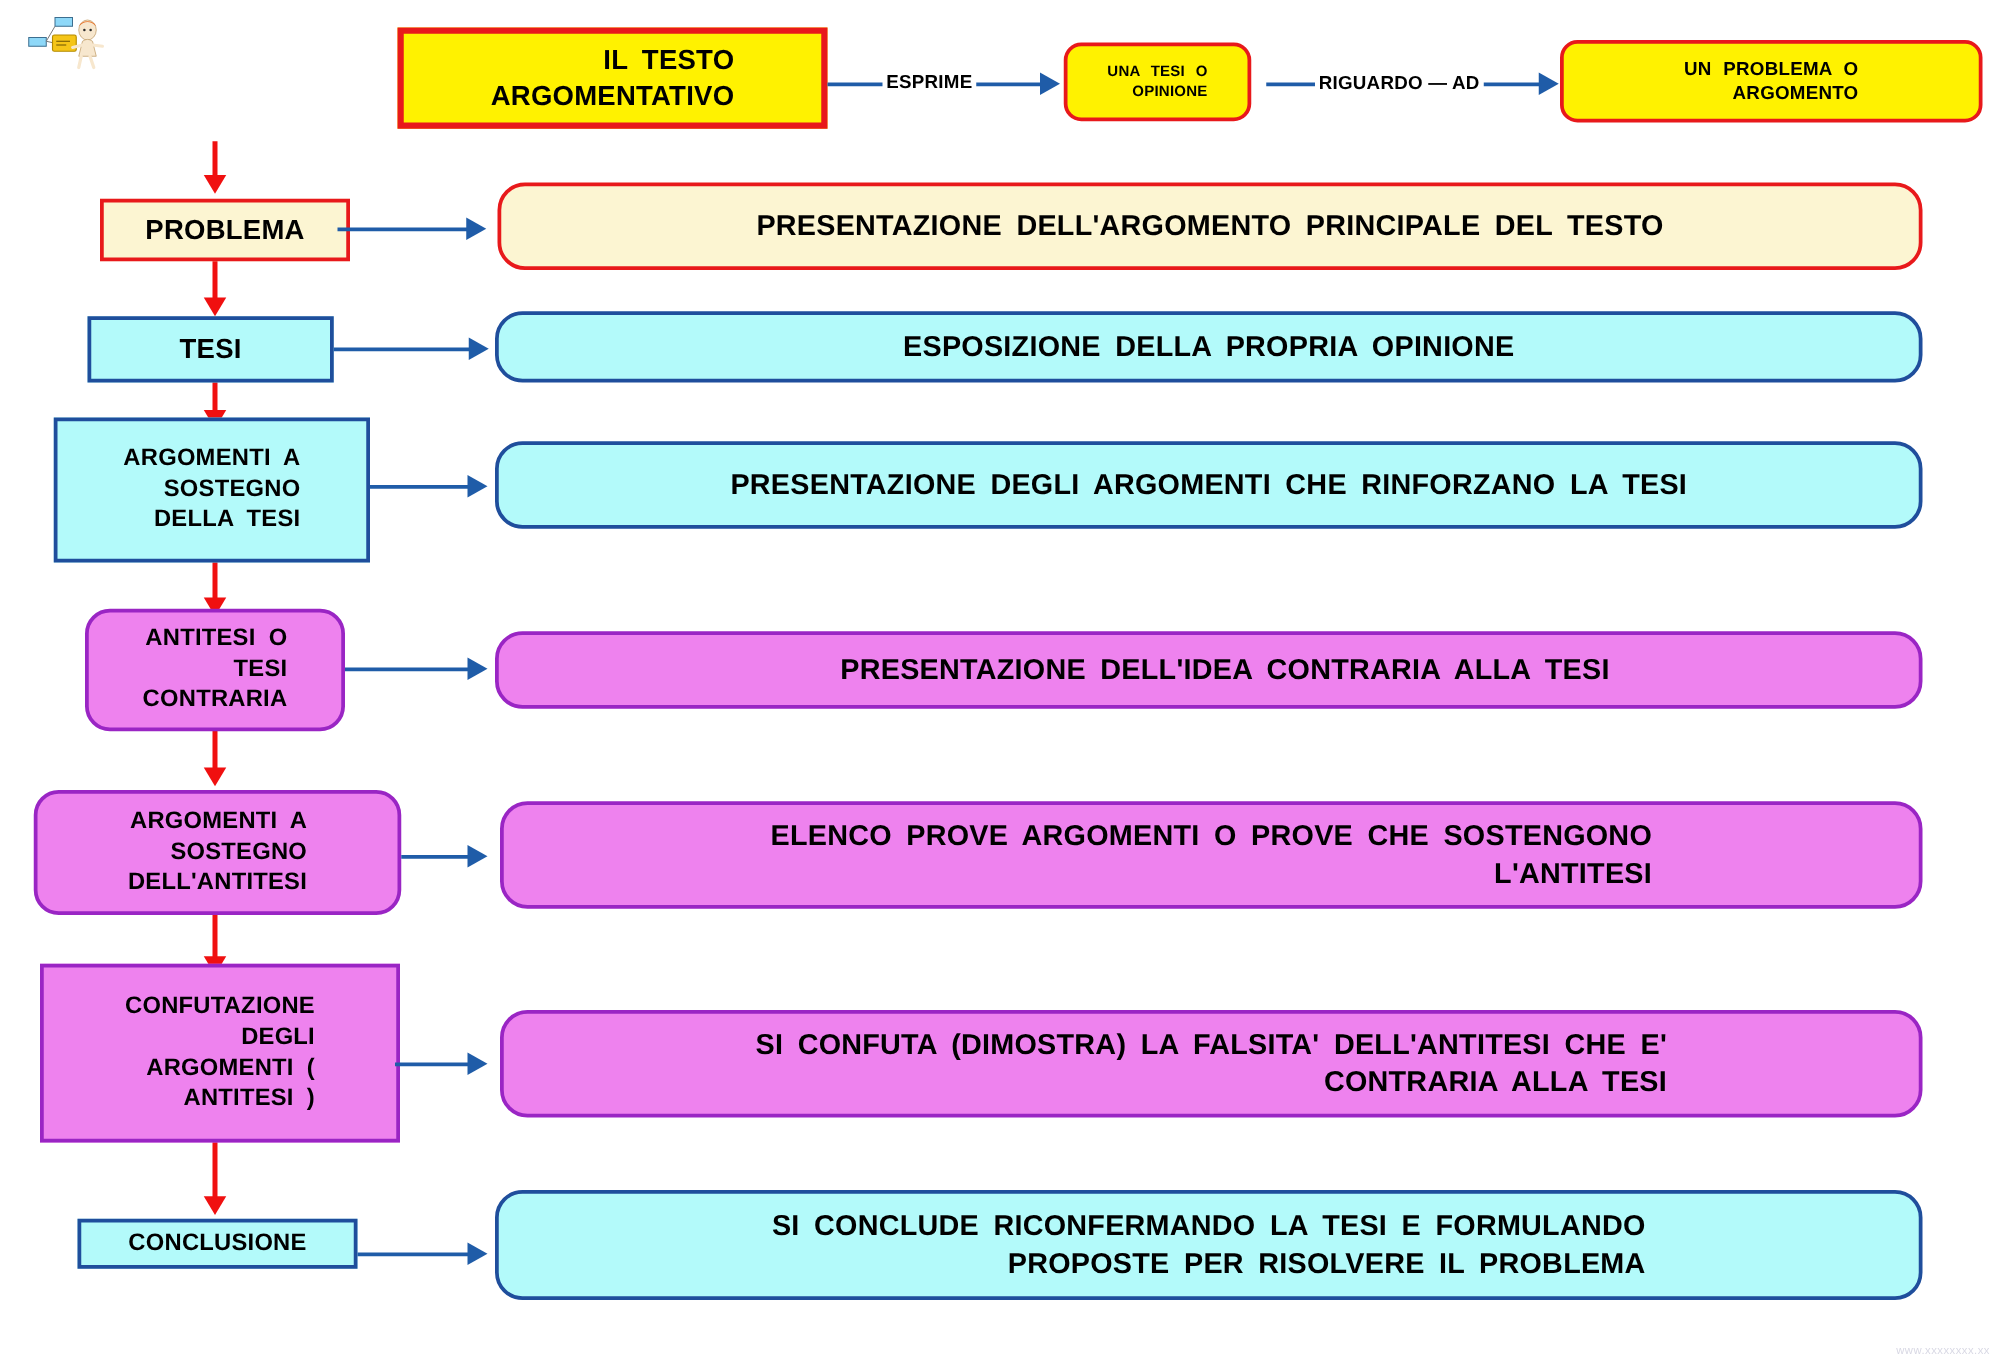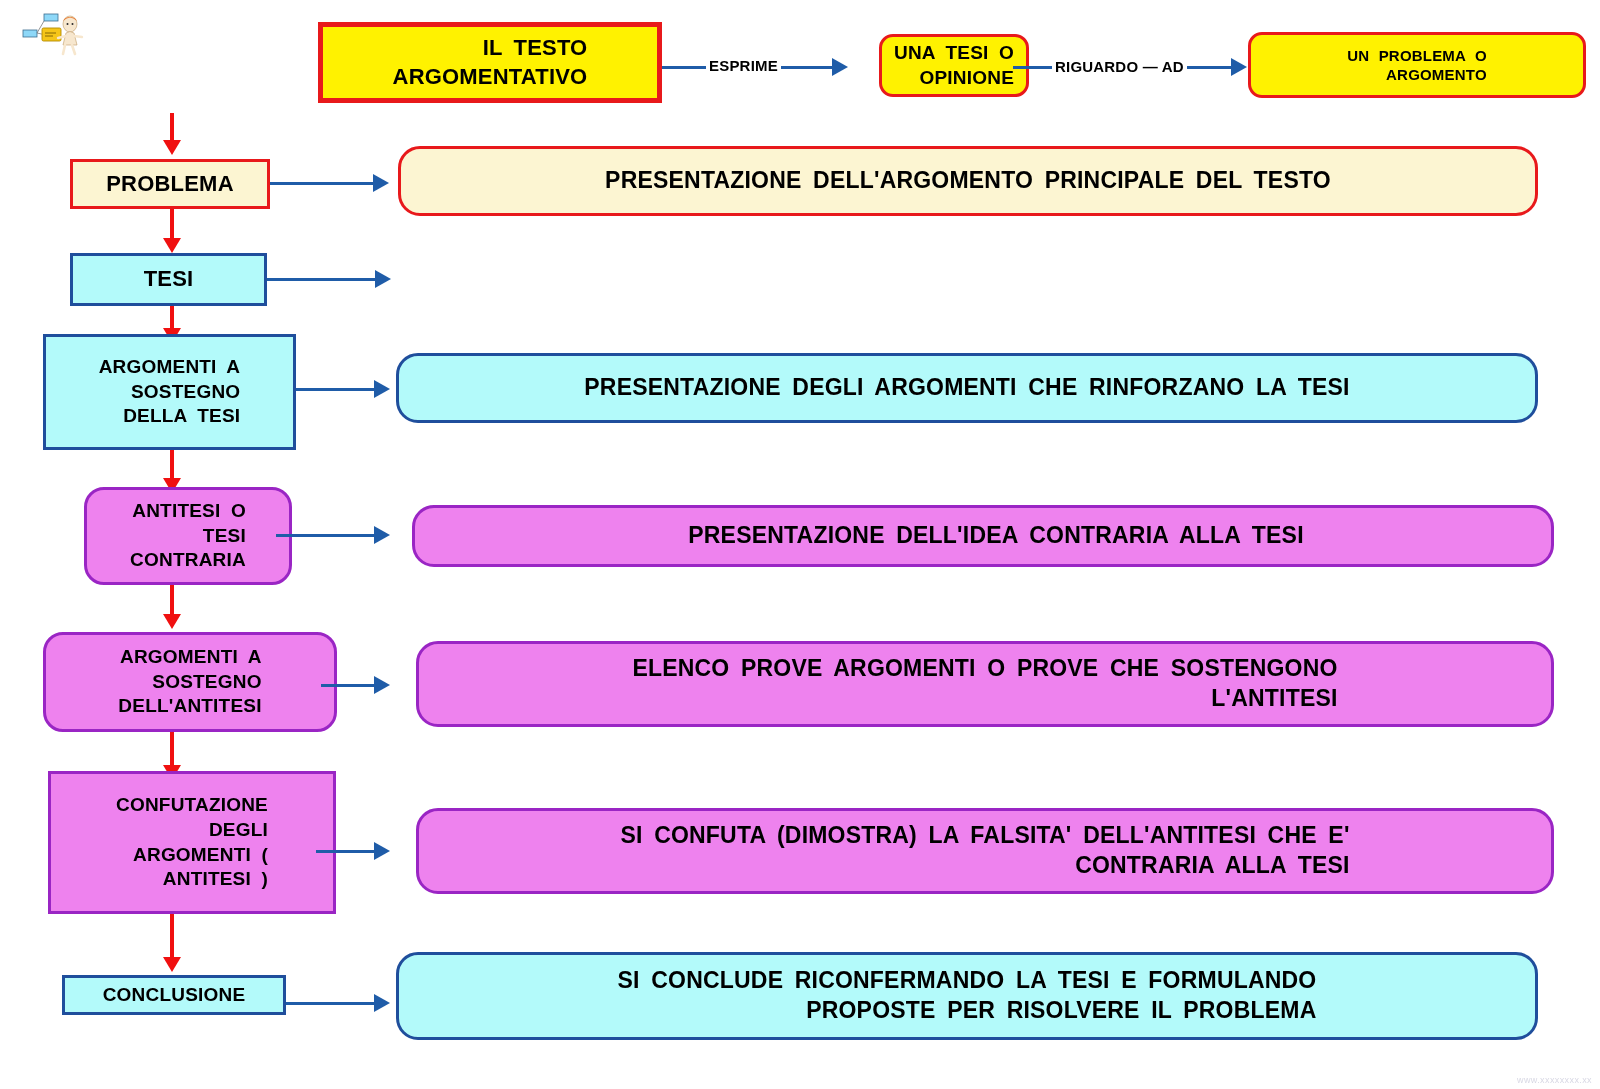--- a/index.html
+++ b/index.html
@@ -37,21 +37,21 @@
   
   .fill-yellow   { background: #FFF200; }
   .fill-cream    { background: #FCF5D2; }
   .fill-cyan     { background: #B3FAFA; }
   .fill-magenta  { background: #EE82EE; }
 
   
   .bd-red    { border: 5px solid #E8191B; }
   .bd-red3   { border: 3px solid #E8191B; }
   .bd-blue   { border: 3px solid #1F4E9C; }
-  .bd-purple { border: 3px solid #9A25C4; margin-left: 16px; }
+  .bd-purple { border: 3px solid #9A25C4; }
 
   .r-lg { border-radius: 22px; }
   .r-md { border-radius: 20px; }
   .r-sm { border-radius: 14px; }
 
   
   .title {
     position: absolute;
     font-weight: bold;
     color: #000000;
@@ -137,21 +137,21 @@
   </svg>
 
 
   <div class="box fill-yellow bd-red" style="left:318px; top:22px; width:344px; height:81px; font-size:22px; white-space:pre-line;">IL    TESTO
 ARGOMENTATIVO</div>
 
   <div class="hline" style="left:662px; top:66px; width:172px;"></div>
   <div class="hhead" style="left:832px; top:58px;"></div>
   <div class="edge-label" style="left:706px; top:57px;">ESPRIME</div>
 
-  <div class="box fill-yellow bd-red3 r-sm" style="left:851px; top:34px; width:150px; height:63px; font-size:19px; white-space:pre-line;margin-left:28px;">UNA   TESI   O
+  <div class="box fill-yellow bd-red3 r-sm" style="left:851px; top:34px; width:150px; height:63px; font-size:12px; white-space:pre-line;">UNA   TESI   O
 OPINIONE</div>
 
   <div class="hline" style="left:1013px; top:66px; width:220px;"></div>
   <div class="hhead" style="left:1231px; top:58px;"></div>
   <div class="edge-label" style="left:1052px; top:58px;">RIGUARDO — AD</div>
 
   <div class="box fill-yellow bd-red3 r-sm" style="left:1248px; top:32px; width:338px; height:66px; font-size:15px; white-space:pre-line;">UN    PROBLEMA    O
 ARGOMENTO</div>
 
   <div class="vline" style="left:170px; top:113px; width:4px; height:30px;"></div>
@@ -168,28 +168,29 @@
 
   <div class="vline" style="left:170px; top:580px; width:4px; height:38px;"></div>
   <div class="vhead" style="left:163px; top:614px;"></div>
 
   <div class="vline" style="left:170px; top:732px; width:4px; height:37px;"></div>
   <div class="vhead" style="left:163px; top:765px;"></div>
 
   <div class="vline" style="left:170px; top:912px; width:4px; height:48px;"></div>
   <div class="vhead" style="left:163px; top:957px;"></div>
 
-  <div class="box fill-cream bd-red3" style="left:70px; top:159px; width:200px; height:50px; font-size:22px;">PROBLEMA</div>
+  <div class="box fill-cream bd-red3" style="left:80px; top:159px; width:200px; height:50px; font-size:22px;">PROBLEMA</div>
   <div class="hline" style="left:270px; top:182px; width:105px;"></div>
   <div class="hhead" style="left:373px; top:174px;"></div>
   <div class="box fill-cream bd-red3 r-lg" style="left:398px; top:146px; width:1140px; height:70px; font-size:23px; white-space:pre-line;">PRESENTAZIONE      DELL'ARGOMENTO      PRINCIPALE    DEL    TESTO</div>
 
   <div class="box fill-cyan bd-blue" style="left:70px; top:253px; width:197px; height:53px; font-size:22px;">TESI</div>
   <div class="hline" style="left:267px; top:278px; width:110px;"></div>
   <div class="hhead" style="left:375px; top:270px;"></div>
+  <div class="box fill-cyan bd-blue r-lg" style="left:396px; top:249px; width:1142px; height:57px; font-size:23px; white-space:pre-line;">ESPOSIZIONE    DELLA    PROPRIA    OPINIONE</div>
 
   <div class="box fill-cyan bd-blue" style="left:43px; top:334px; width:253px; height:116px; font-size:19px; white-space:pre-line;">ARGOMENTI    A
 SOSTEGNO
 DELLA    TESI</div>
   <div class="hline" style="left:296px; top:388px; width:80px;"></div>
   <div class="hhead" style="left:374px; top:380px;"></div>
   <div class="box fill-cyan bd-blue r-lg" style="left:396px; top:353px; width:1142px; height:70px; font-size:23px; white-space:pre-line;">PRESENTAZIONE     DEGLI     ARGOMENTI    CHE    RINFORZANO    LA   TESI</div>
 
   <div class="box fill-magenta bd-purple r-md" style="left:68px; top:487px; width:208px; height:98px; font-size:19px; white-space:pre-line;">ANTITESI    O
 TESI

